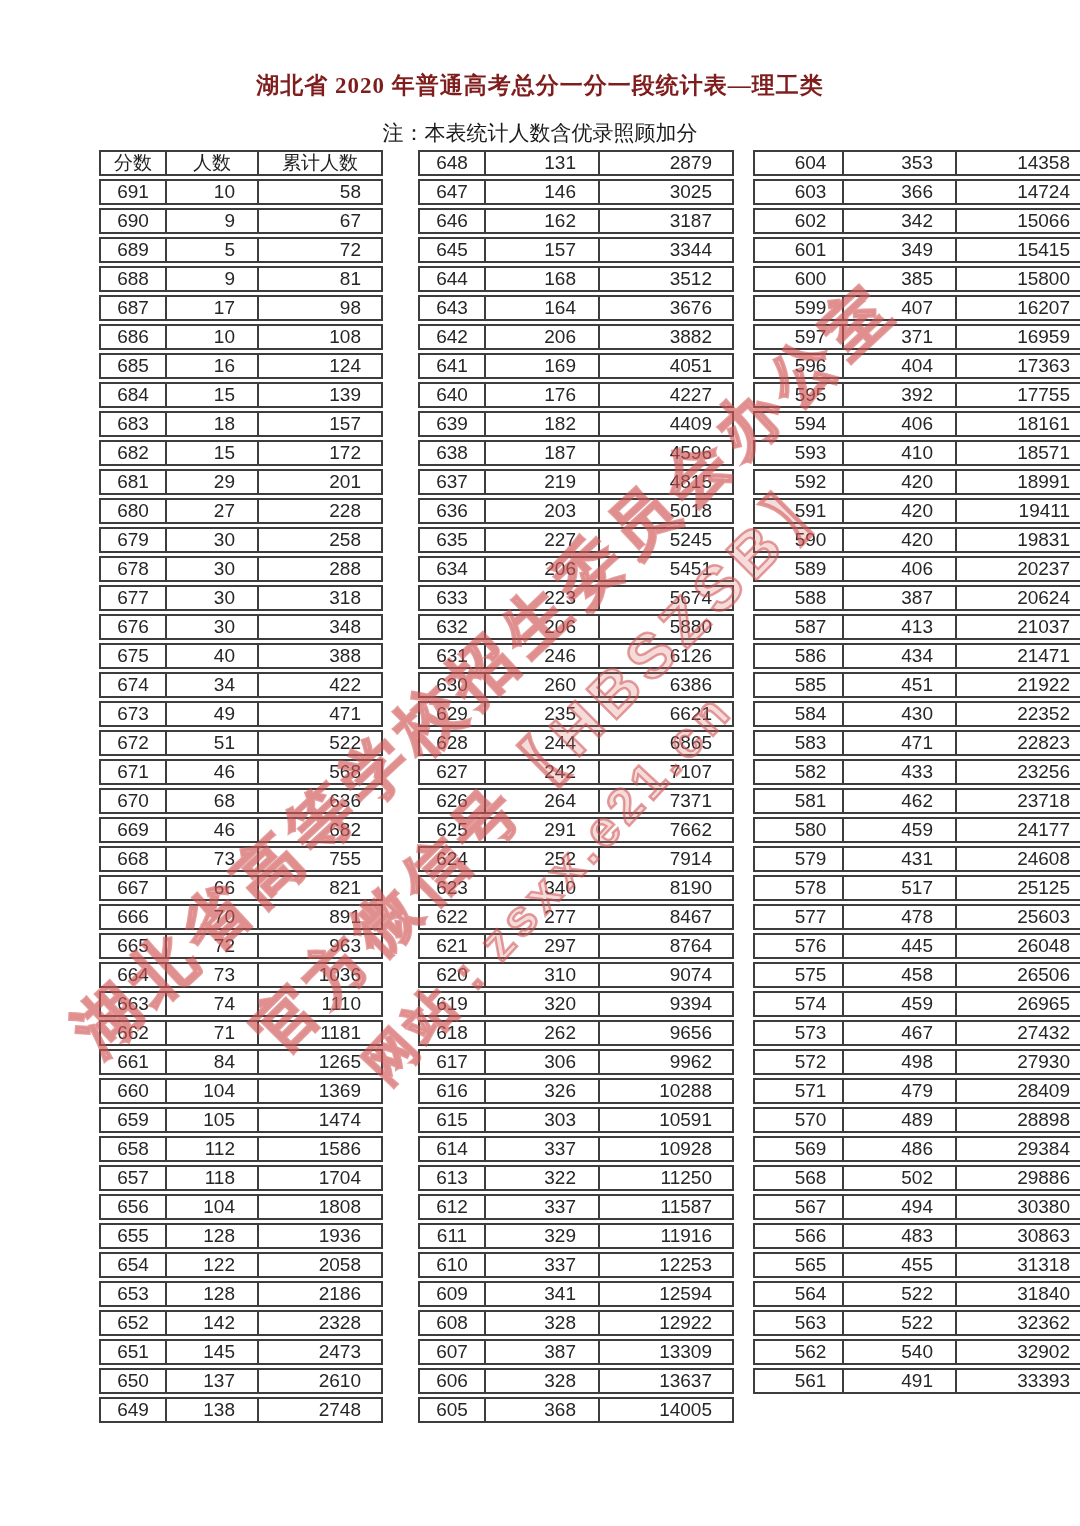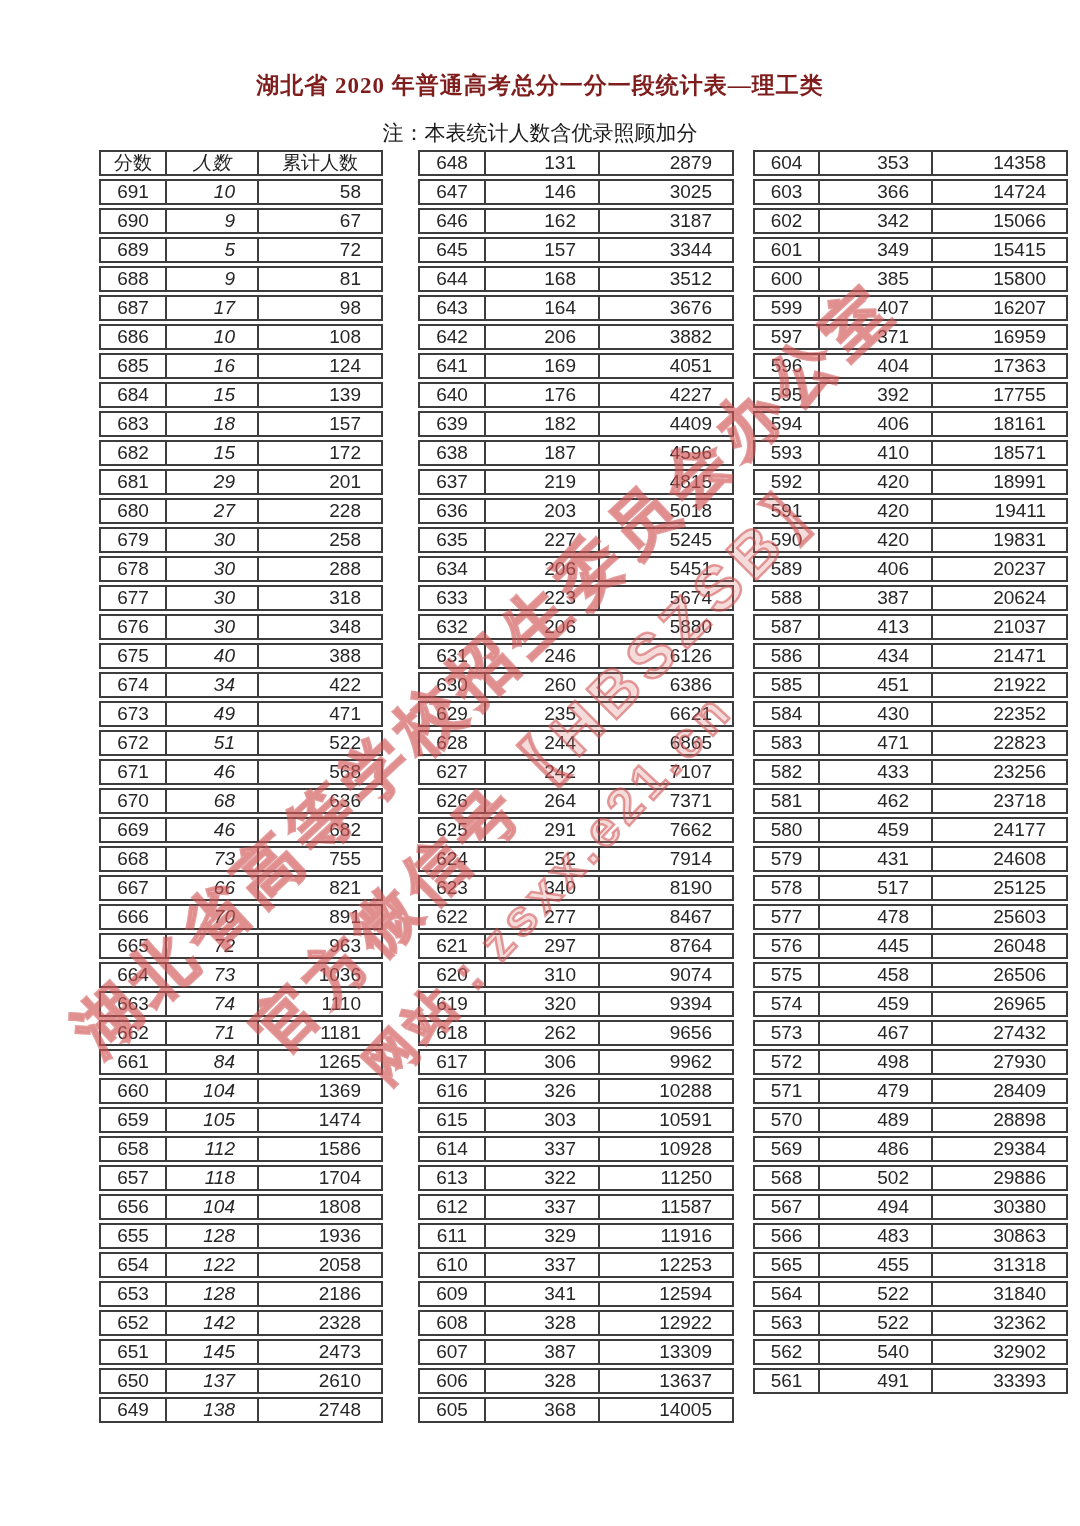--- a/index.html
+++ b/index.html
@@ -48,23 +48,23 @@
     font-size: 19px;
     background: #ffffff;
     overflow: hidden;
     white-space: nowrap;
   }
   table.seg .cx1, table.seg .cx2 { border-left: none; }
   table.seg th { font-weight: 400; text-align: center; color: #1f1f1f; }
   table.seg td.cx0 { text-align: center; }
   table.seg td.cx1 { text-align: right; padding-right: 22px; }
   table.seg td.cx2 { text-align: right; padding-right: 20px; }
-  .t1 .cx0 { width: 64px; }  .t1 .cx1 { width: 90px; font-style: italic; }  .t1 .cx2 { width: 122px; }
+  .t1 .cx0 { width: 64px; }  .t1 .cx1 { width: 90px; }  .t1 .cx2 { width: 122px; }
   .t2 .cx0 { width: 64px; }  .t2 .cx1 { width: 90px; }  .t2 .cx2 { width: 112px; }
-  .t3 .cx0 { width: 63px; }  .t3 .cx1 { width: 89px; margin-top: 43px; }  .t3 .cx2 { width: 113px; }
+  .t3 .cx0 { width: 63px; padding-left: 24px; }  .t3 .cx1 { width: 89px; margin-top: 43px; }  .t3 .cx2 { width: 113px; }
   .watermark {
     position: absolute;
     inset: 0;
     pointer-events: none;
     z-index: 5;
   }
   .wm {
     position: absolute;
     font-weight: 700;
     white-space: nowrap;

